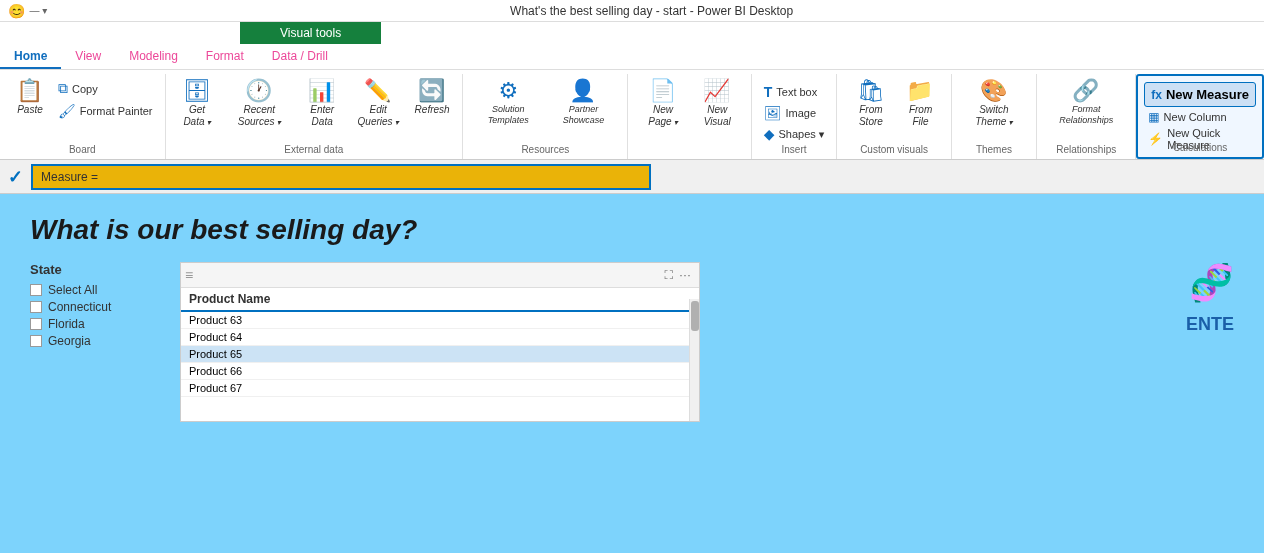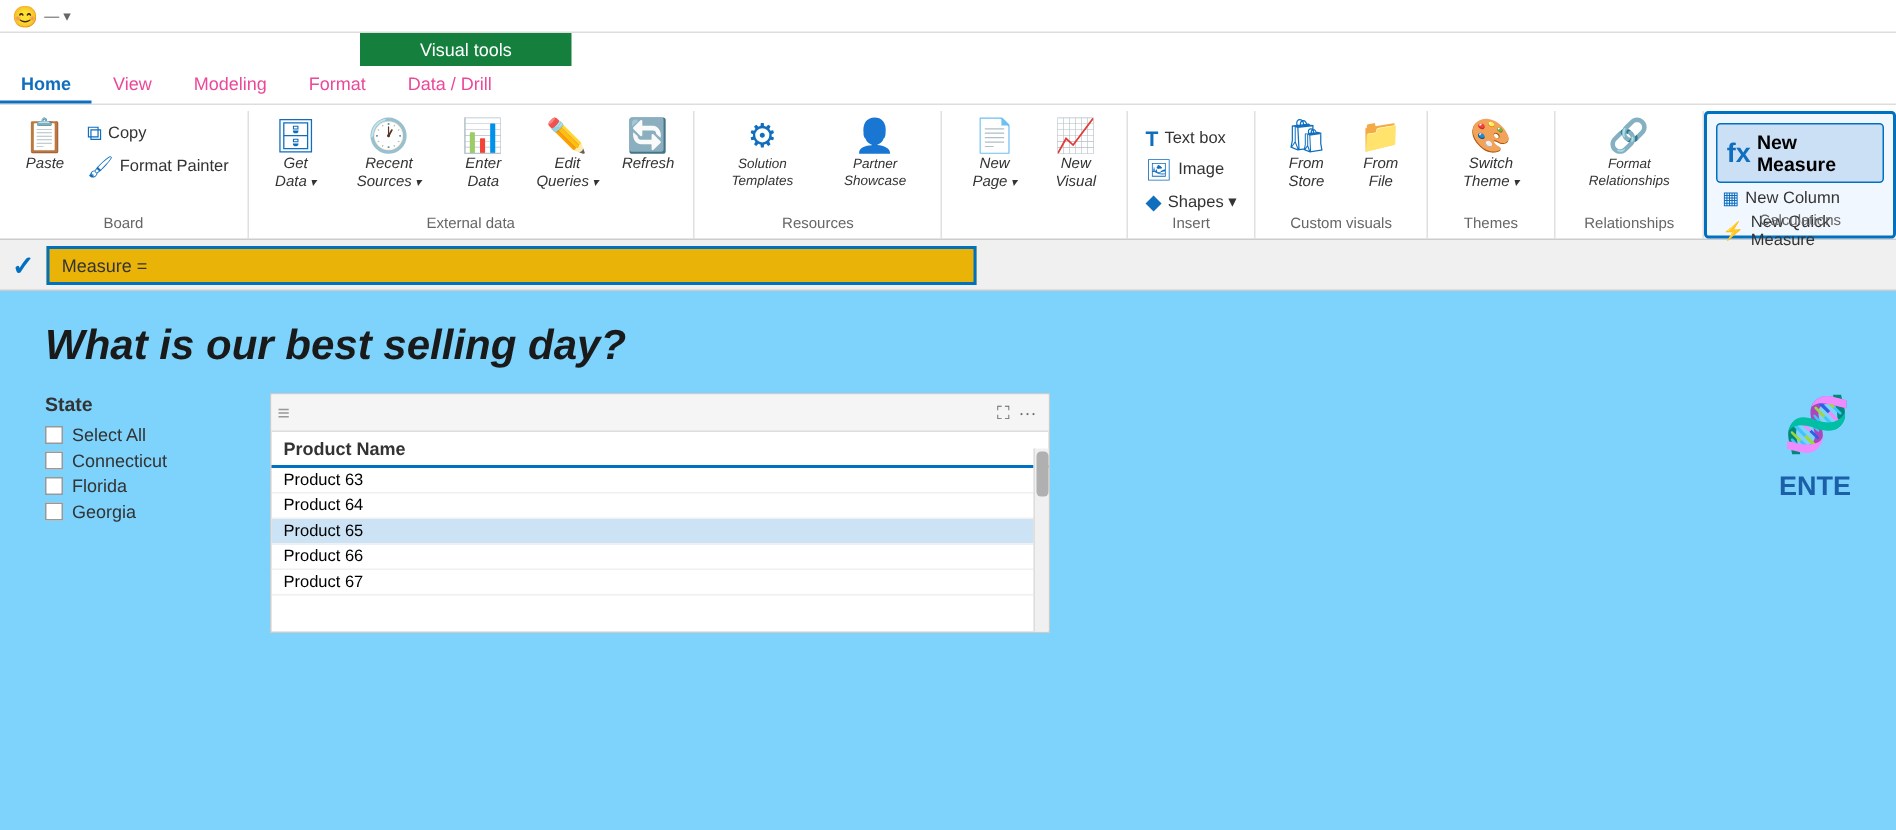--- a/index.html
+++ b/index.html
@@ -356,20 +356,21 @@
     }
   </style>
 </head>
 <body>
 
 <div class="title-bar">
   <div class="title-bar-left">
     <span class="smiley">😊</span>
     <span style="font-size:10px;color:#666;">— ▾</span>
   </div>
+  <div class="title-bar-center">What's the best selling day - start - Power BI Desktop</div>
 </div>
 
 <div class="visual-tools-banner">
   <div class="visual-tools-tab">Visual tools</div>
 </div>
 
 <div class="ribbon-tabs">
   <div class="tab-item active">Home</div>
   <div class="tab-item">View</div>
   <div class="tab-item">Modeling</div>
@@ -503,21 +504,21 @@
         <span class="icon">🔗</span>
         <span class="label" style="font-size:9px;">Format Relationships</span>
       </div>
     </div>
     <span class="ribbon-group-label">Relationships</span>
   </div>
 
   <div class="ribbon-group calculations">
     <div style="padding-top:4px;">
       <div class="calc-top">
-        <span style="font-size:18px;color:#106ebe;">fx</span>
+        <span style="font-size:12px;color:#106ebe;">fx</span>
         <span>New Measure</span>
       </div>
       <div class="calc-rows">
         <div class="calc-row">
           <span class="icon-sm">▦</span>
           <span>New Column</span>
         </div>
         <div class="calc-row">
           <span class="icon-sm">⚡</span>
           <span>New Quick Measure</span>

